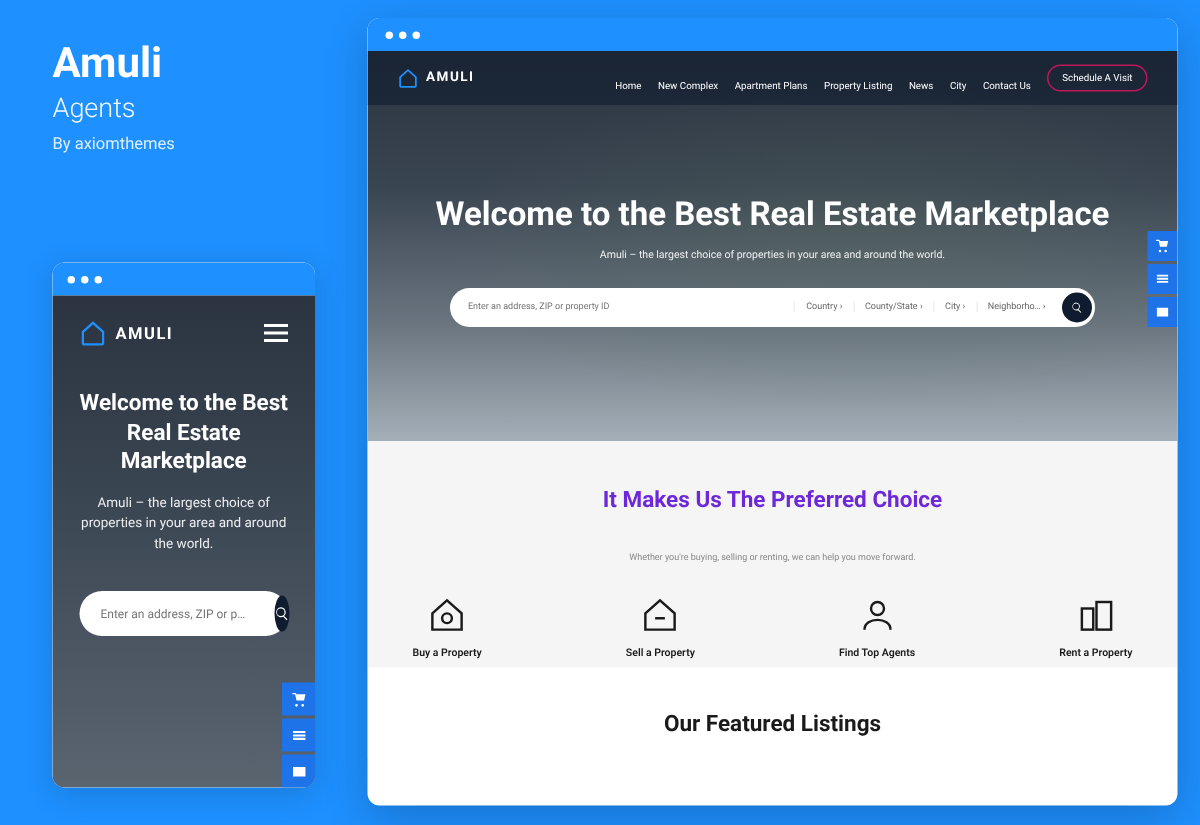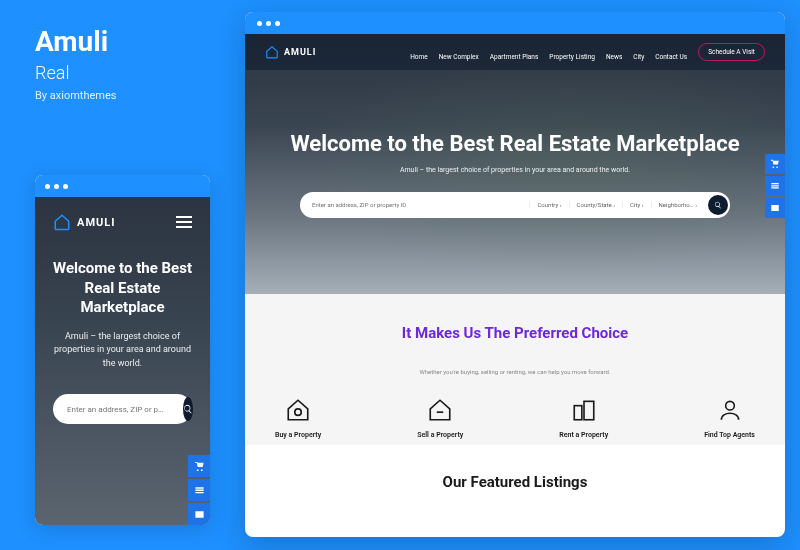--- a/index.html
+++ b/index.html
@@ -56,21 +56,21 @@
 .s2sub{font-size:6px;color:#888}
 .mside{position:absolute;right:0;bottom:0;display:flex;flex-direction:column;gap:2px}
 .msbtn{width:22px;height:22px;background:#1e73e8;display:flex;align-items:center;justify-content:center}
 .msbtn svg{width:11px;height:11px;fill:#fff}
 </style>
 </head>
 <body>
 
 <div class="left-panel">
   <div class="theme-title">Amuli</div>
-  <div class="theme-sub">Real</div>
+  <div class="theme-sub">Agents</div>
   <div class="theme-by">By axiomthemes</div>
 </div>
 
 <div class="mobile-frame">
   <div class="mobile-tbar">
     <span class="dot"></span>
     <span class="dot"></span>
     <span class="dot"></span>
   </div>
   <div class="mobile-hero">
@@ -188,31 +188,31 @@
         </div>
         <div class="feat">
           <svg viewBox="0 0 24 24">
               <path d="M3 11l9-8 9 8v10H3z"></path>
               <path d="M9 14h6"></path>
             </svg>
           <span>Sell a Property</span>
         </div>
         <div class="feat">
           <svg viewBox="0 0 24 24">
+              <circle cx="12" cy="8" r="4"></circle>
+              <path d="M4 21c0-4 4-6 8-6s8 2 8 6"></path>
+            </svg>
+          <span>Find Top Agents</span>
+        </div>
+        <div class="feat">
+          <svg viewBox="0 0 24 24">
               <rect x="3" y="8" width="7" height="13"></rect>
               <rect x="12" y="4" width="9" height="17"></rect>
             </svg>
           <span>Rent a Property</span>
         </div>
-        <div class="feat">
-          <svg viewBox="0 0 24 24">
-              <circle cx="12" cy="8" r="4"></circle>
-              <path d="M4 21c0-4 4-6 8-6s8 2 8 6"></path>
-            </svg>
-          <span>Find Top Agents</span>
-        </div>
       </div>
     </div>
     <div class="section3">
       <div class="s3h">Our Featured Listings</div>
     </div>
   </div>
 </div>
 
 </body></html>

